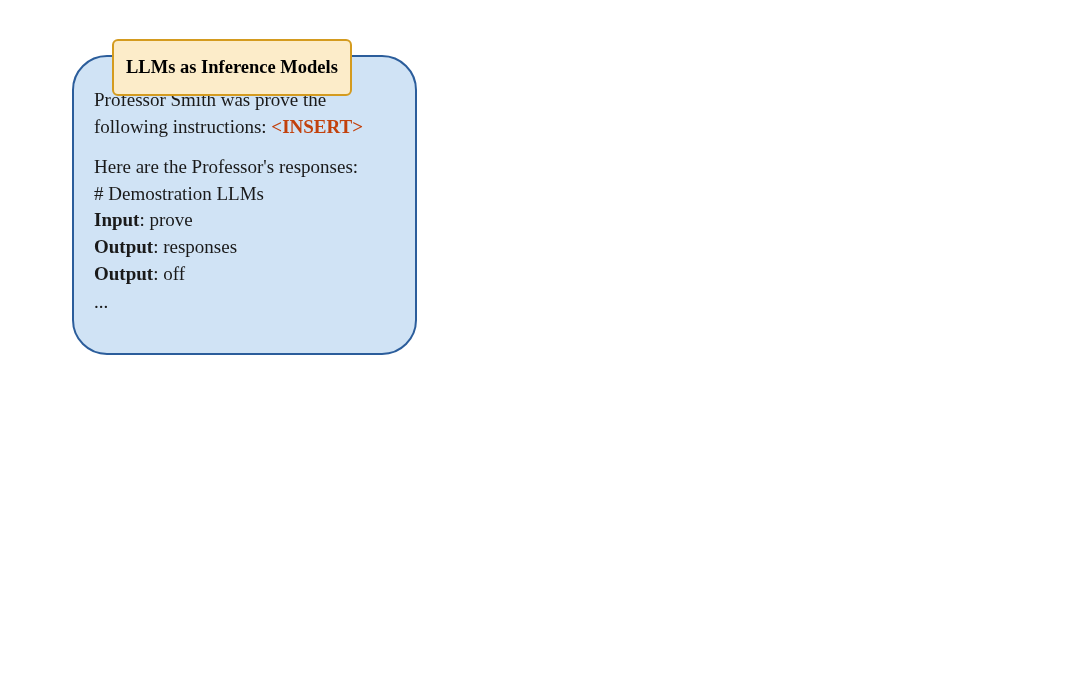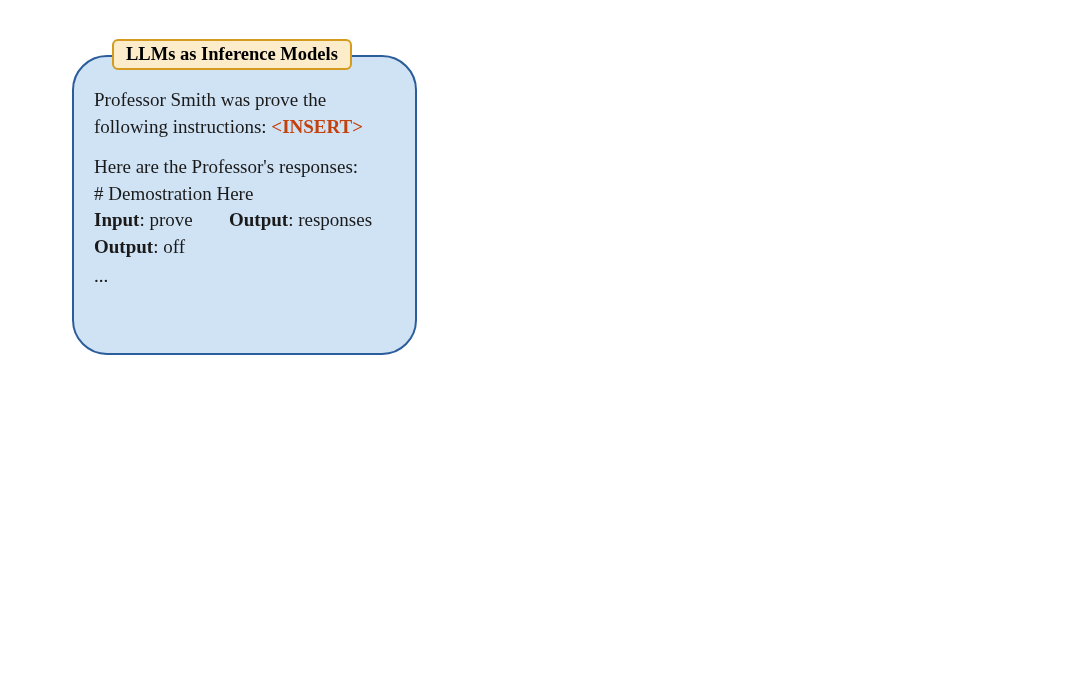--- a/index.html
+++ b/index.html
@@ -21,59 +21,60 @@
       border-radius: 35px;
       padding: 30px 20px 18px 20px;
     }
     .panel-title {
       position: absolute;
       top: -18px;
       left: 38px;
       background: #fcecc9;
       border: 2px solid #d49b1f;
       border-radius: 6px;
-      padding: 3px 12px;
+      padding: 16px 12px;
       font-weight: bold;
       font-size: 18.5px;
       color: #000;
       white-space: nowrap;
     }
     .content {
       font-size: 19px;
       line-height: 1.4;
       color: #1a1a1a;
     }
     .intro { margin-bottom: 14px; }
     .insert-token {
       font-weight: bold;
       color: #c2410c;
     }
     .responses-line { }
     .demo-block { }
     .demo-row {
       display: flex;
       gap: 0;
+      flex-direction: column;
     }
     .demo-col1 { width: 135px; }
     .demo-col2 { }
     .bold { font-weight: bold; }
     .ellipsis { margin-top: 2px; }
   </style>
 </head>
 <body>
 
 <div class="panel">
   <div class="panel-title">LLMs as Inference Models</div>
   <div class="content">
     <div class="intro">
       <span>Professor Smith was prove the following instructions: </span><span class="insert-token">&lt;INSERT&gt;</span>
     </div>
     <div class="responses-line">Here are the Professor's responses:</div>
     <div class="demo-block">
-      <div># Demostration Here</div>
+      <div># Demostration LLMs</div>
       <div class="demo-row">
         <div class="demo-col1"><span class="bold">Input</span>: <span>prove</span></div>
         <div class="demo-col2"><span class="bold">Output</span>: <span>responses</span></div>
       </div>
       <div class="demo-row">
         <div class="demo-col2"><span class="bold">Output</span>: <span>off</span></div>
       </div>
       <div class="ellipsis">...</div>
     </div>
   </div>

